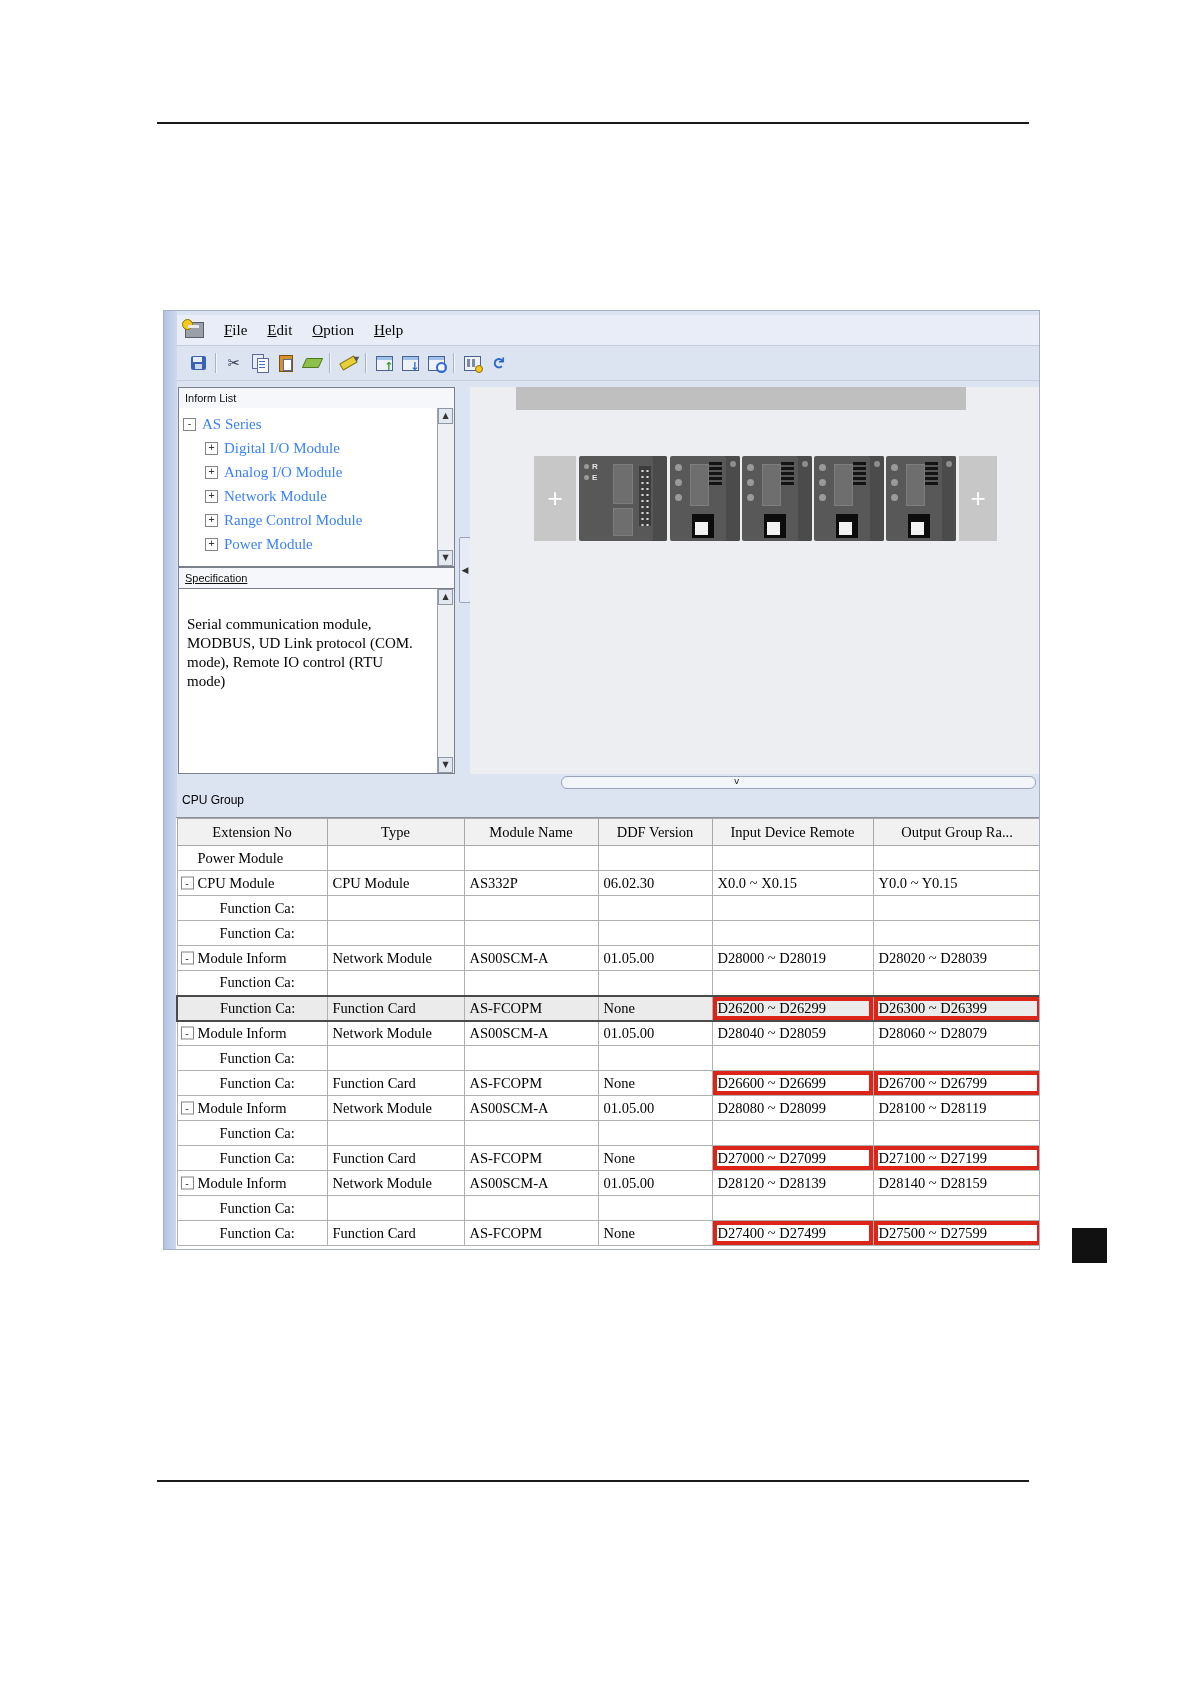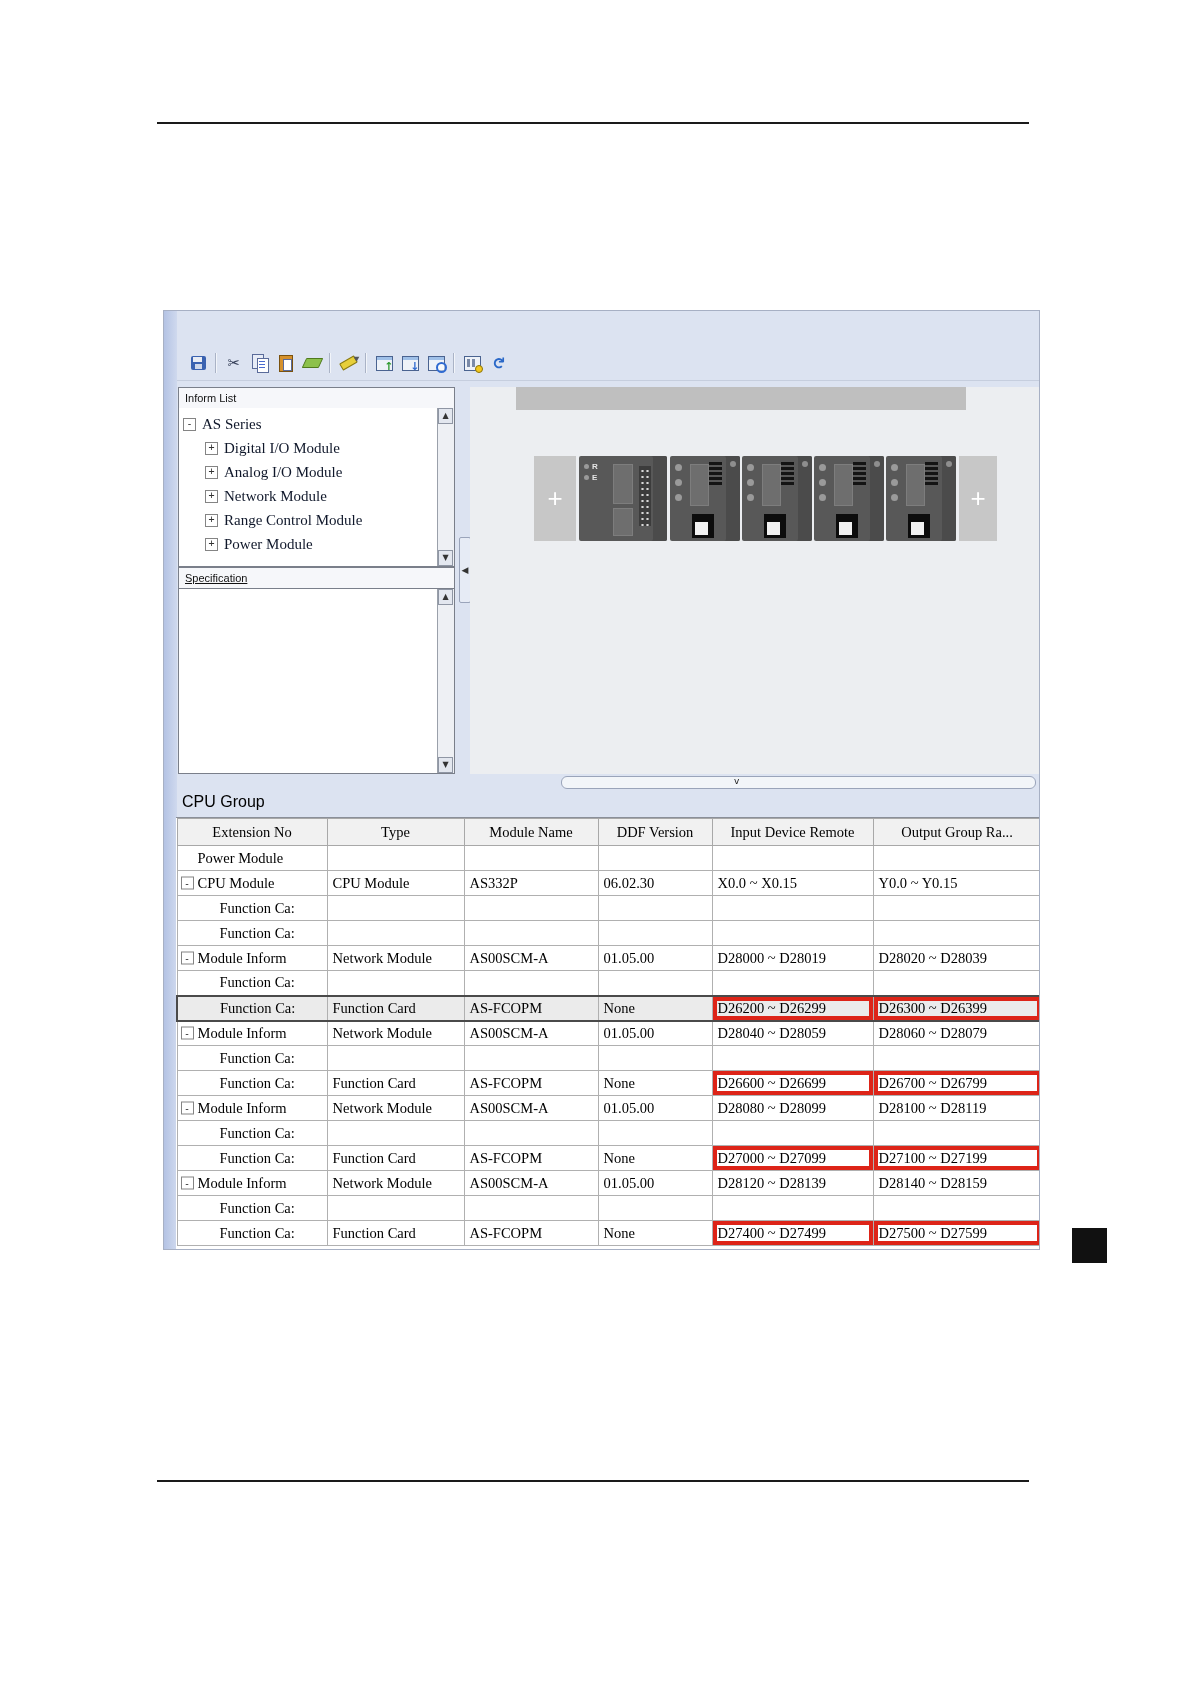--- a/index.html
+++ b/index.html
@@ -65,21 +65,21 @@
        box-sizing:border-box;overflow:hidden;}
   .spec-text{position:absolute;left:8px;top:26px;width:230px;font-size:15px;line-height:19px;color:#000;}
 
   .tree-area{position:absolute;left:4px;top:4px;right:17px;bottom:0;}
   .tree-item{height:24px;display:flex;align-items:center;font-size:15px;white-space:nowrap;}
   .tree-item.lvl1{padding-left:22px;}
   .twisty{display:none;}
   .twisty.box{display:inline-flex;width:11px;height:11px;border:1px solid #848484;background:#fff;
        align-items:center;justify-content:center;margin-right:6px;flex:none;
        font-family:"DejaVu Sans Mono",monospace;font-size:10px;line-height:1;color:#333;}
-  .tree-label{color:#0f172a;}
+  .tree-label{color:#3b82f6;}
 
   
   .vscroll{position:absolute;top:0;right:0;width:16px;bottom:0;background:#eef0f4;border-left:1px solid #9aa0aa;}
   .sbtn{position:absolute;left:0;width:15px;height:16px;background:#e3e7ef;border:1px solid #8f96a4;
        box-sizing:border-box;text-align:center;font-family:"DejaVu Sans",sans-serif;font-size:8px;line-height:14px;color:#333;}
   .sbtn.up{top:0;} .sbtn.dn{bottom:0;}
 
   
   .vsplit{position:absolute;left:295px;top:76px;width:11px;height:387px;}
   .vsplit-btn{position:absolute;left:0;top:150px;width:10px;height:64px;background:#e6ebf5;border:1px solid #9aa4ba;
@@ -108,21 +108,21 @@
   .eport{position:absolute;left:22px;bottom:3px;width:22px;height:24px;background:#0c0c0c;}
   .eport:after{content:"";position:absolute;left:3px;bottom:3px;width:13px;height:13px;background:#f2f2f2;}
 
   
   .hsplit{position:absolute;left:397px;top:465px;width:475px;height:13px;background:#f2f5f9;
        border:1px solid #9aa4ba;border-radius:6px;box-sizing:border-box;}
   .hsplit .chev{position:absolute;left:172px;top:-1px;font-family:"DejaVu Sans",sans-serif;font-size:9px;color:#222;}
 
   
   .cpu-group-label{position:absolute;left:18px;top:482px;font-family:"Liberation Sans","DejaVu Sans",sans-serif;
-       font-size:16px;color:#000;}
+       font-size:12px;color:#000;}
   .grid-wrap{position:absolute;left:12px;top:506px;width:865px;bottom:0;overflow:hidden;background:#fff;border-top:1px solid #8a8f99;}
   table.grid{border-collapse:collapse;table-layout:fixed;width:864px;font-size:14.5px;}
   .grid col.c0{width:150px}.grid col.c1{width:137px}.grid col.c2{width:134px}
   .grid col.c3{width:114px}.grid col.c4{width:161px}.grid col.c5{width:168px}
   .grid th{height:26px;background:#f1f1f1;border:1px solid #a8a8a8;font-weight:normal;text-align:center;
        overflow:hidden;white-space:nowrap;padding:0 2px;}
   .grid td{height:25px;border:1px solid #b0b0b0;padding:0 5px;white-space:nowrap;overflow:hidden;box-sizing:border-box;background:#fff;}
   td.ext{position:relative;}
   td.ext .twisty{position:absolute;left:3px;top:50%;transform:translateY(-50%);margin:0;}
   td.ext.ind1{padding-left:20px;}
@@ -136,20 +136,32 @@
 
 <div class="page">
 
   <div class="hrule" style="top:122px;"></div>
   <div class="hrule" style="top:1480px;"></div>
   <div class="corner-square"></div>
 
   <div class="app">
     <div class="left-strip"></div>
 
+    <div class="menubar">
+      <span class="appicon"></span>
+
+        <span class="menu-item">File</span>
+
+        <span class="menu-item">Edit</span>
+
+        <span class="menu-item">Option</span>
+
+        <span class="menu-item">Help</span>
+
+    </div>
 
     <div class="toolbar">
       <span class="tbi">
           <span class="i-save"></span>
         </span>
       <span class="tbsep"></span>
       <span class="tbi">
           <span class="i-cut">✂</span>
         </span>
       <span class="tbi">
@@ -233,20 +245,21 @@
 
       </div>
       <div class="vscroll">
         <div class="sbtn up">▲</div>
         <div class="sbtn dn">▼</div>
       </div>
     </div>
 
     <div class="panel-label spec-label">Specification</div>
     <div class="spec-box">
+      <div class="spec-text">Serial communication module, MODBUS, UD Link protocol (COM. mode), Remote IO control (RTU mode)</div>
       <div class="vscroll">
         <div class="sbtn up">▲</div>
         <div class="sbtn dn">▼</div>
       </div>
     </div>
 
     <div class="vsplit">
       <div class="vsplit-btn">◀</div>
     </div>
 

